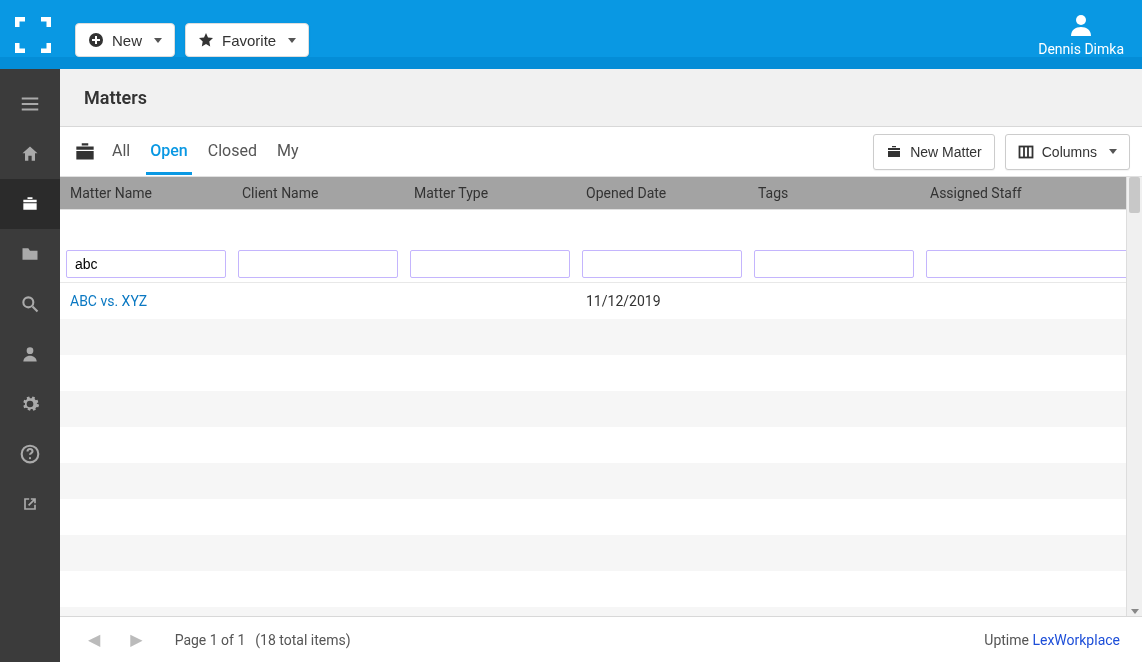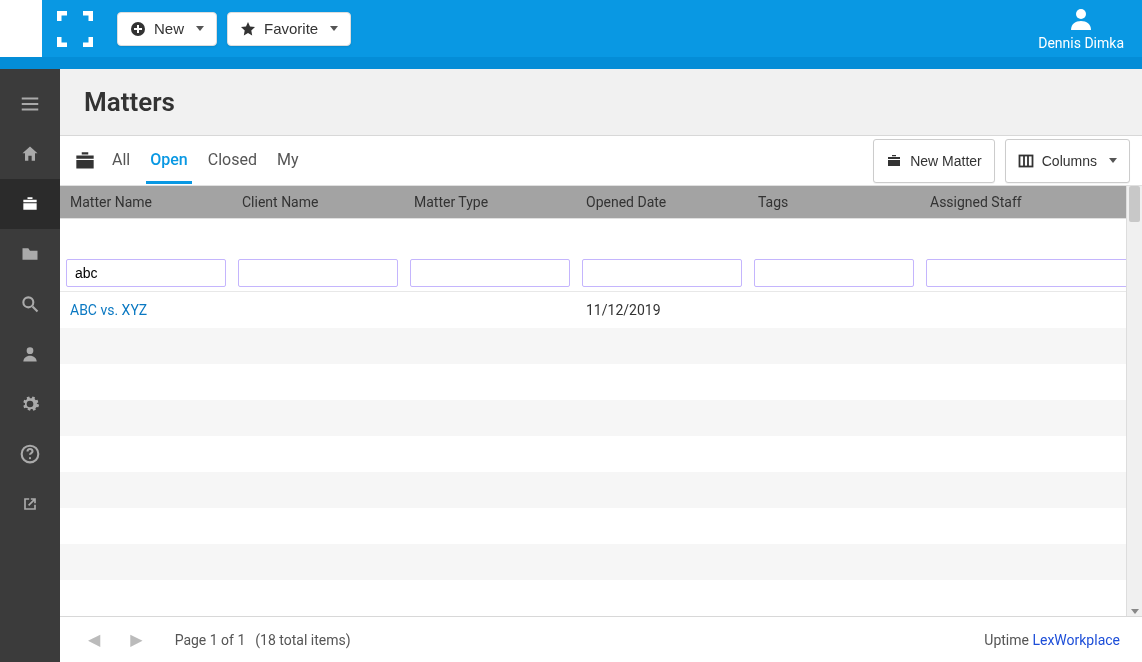--- a/index.html
+++ b/index.html
@@ -1,20 +1,20 @@
 <!DOCTYPE html>
 <html><head>
 <meta charset="utf-8">
 <style>
 * { box-sizing: border-box; margin: 0; padding: 0; }
 body { font-family: -apple-system, BlinkMacSystemFont, "Segoe UI", Roboto, Arial, sans-serif; font-size: 14px; color: #333; overflow: hidden; }
 .app { display: flex; flex-direction: column; width: 1142px; height: 662px; }
 
 
-.topbar { height: 57px; background: #0998e3; display: flex; align-items: center; padding: 0 10px; margin-left: 42px; }
+.topbar { height: 57px; background: #0998e3; display: flex; align-items: flex-end; padding: 0 10px; }
 .bluestrip { height: 12px; background: #048dd7; }
 .logo { width: 45px; height: 45px; display: flex; align-items: center; justify-content: center; margin-right: 20px; cursor: pointer; }
 .logo svg { width: 36px; height: 36px; }
 .topbtns { display: flex; gap: 10px; }
 .topbtn { background: #fff; border: 1px solid #ddd; border-radius: 4px; height: 34px; padding: 0 12px; display: flex; align-items: center; gap: 8px; color: #333; cursor: pointer; font-size: 15px; box-shadow: 0 1px 2px rgba(0,0,0,0.1); }
 .topbtn .icn { width: 16px; height: 16px; display: inline-flex; align-items: center; justify-content: center; }
 .caret { width: 0; height: 0; border-left: 4px solid transparent; border-right: 4px solid transparent; border-top: 5px solid #555; margin-left: 4px; }
 .topbar-spacer { flex: 1; }
 .user { display: flex; flex-direction: column; align-items: center; color: #fff; font-size: 14px; gap: 2px; cursor: pointer; padding-right: 8px; }
 .user svg { width: 24px; height: 24px; fill: #fff; }
@@ -22,30 +22,30 @@
 
 .body { flex: 1; display: flex; overflow: hidden; }
 .sidebar { width: 60px; background: #3b3b3b; display: flex; flex-direction: column; align-items: center; padding-top: 10px; }
 .navitem { width: 60px; height: 50px; display: flex; align-items: center; justify-content: center; cursor: pointer; color: #aaa; }
 .navitem.active { background: #2b2b2b; color: #fff; }
 .navitem svg { width: 20px; height: 20px; fill: currentColor; }
 .navitem.menu svg { width: 22px; height: 22px; }
 
 .main { flex: 1; display: flex; flex-direction: column; background: #fff; }
 .pageheader { background: #f1f1f1; padding: 18px 24px; border-bottom: 1px solid #d8d8d8; }
-.pageheader h1 { font-size: 26px; font-weight: 600; color: #333; }
+.pageheader h1 { font-size: 18px; font-weight: 600; color: #333; }
 
 .subheader { height: 50px; display: flex; align-items: center; padding: 0 12px; border-bottom: 1px solid #e0e0e0; }
 .subheader .brief-icn { width: 26px; height: 26px; display: flex; align-items: center; justify-content: center; margin-right: 10px; color: #333; }
 .tabs { display: flex; gap: 12px; }
 .tab { padding: 12px 4px; color: #555; font-size: 16px; cursor: pointer; border-bottom: 3px solid transparent; }
 .tab.active { color: #0998e3; border-bottom-color: #0998e3; font-weight: 500; }
 .subheader-spacer { flex: 1; }
 .actionbtns { display: flex; gap: 10px; }
-.actbtn { background: #fff; border: 1px solid #ccc; border-radius: 3px; height: 44px; padding: 0 12px; display: flex; align-items: center; gap: 8px; cursor: pointer; font-size: 14px; color: #333; box-shadow: 0 1px 1px rgba(0,0,0,0.05); }
+.actbtn { background: #fff; border: 1px solid #ccc; border-radius: 3px; height: 36px; padding: 0 12px; display: flex; align-items: center; gap: 8px; cursor: pointer; font-size: 14px; color: #333; box-shadow: 0 1px 1px rgba(0,0,0,0.05); }
 .actbtn .icn { width: 16px; height: 16px; display: inline-flex; align-items: center; justify-content: center; }
 
 
 .tablewrap { flex: 1; overflow: hidden; display: flex; flex-direction: column; position: relative; }
 table { width: 100%; border-collapse: collapse; table-layout: fixed; }
 thead th { text-align: left; padding: 8px 10px; font-weight: 400; color: #333; border-bottom: 1px solid #e0e0e0; background: #a3a3a3; font-size: 14px; }
 .filter-row td { padding: 4px 6px; border-bottom: 1px solid #e8e8e8; }
 .filter-row input { width: 100%; height: 28px; border: 1px solid #c4b5fd; border-radius: 2px; padding: 0 8px; font-size: 14px; margin-top: 36px; }
 tbody.data tr { height: 36px; }
 tbody.data tr:nth-child(even) { background: #f6f6f6; }

